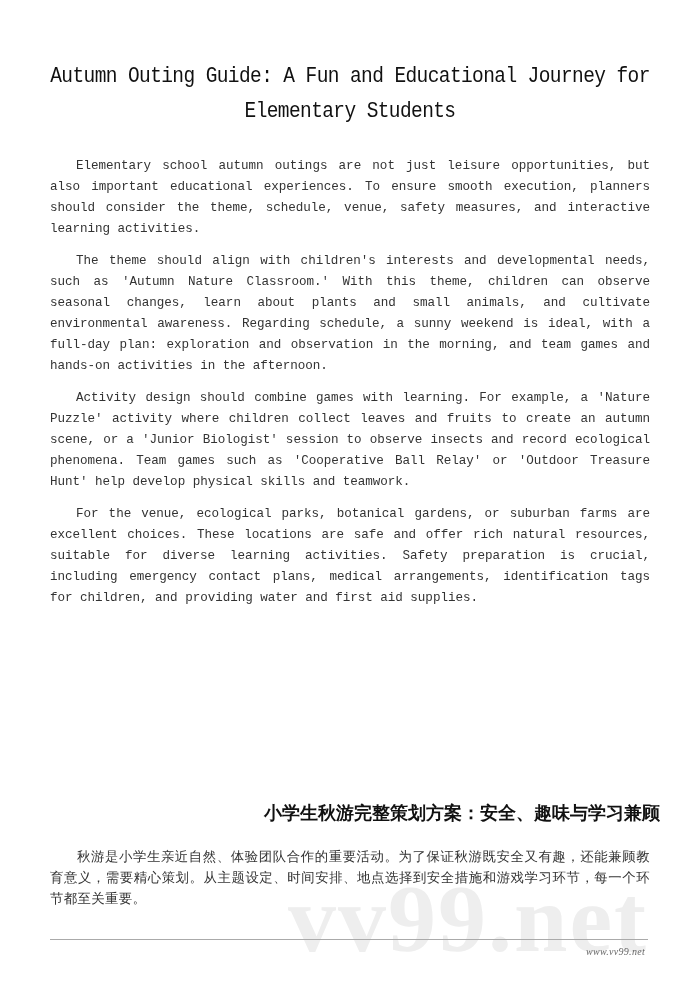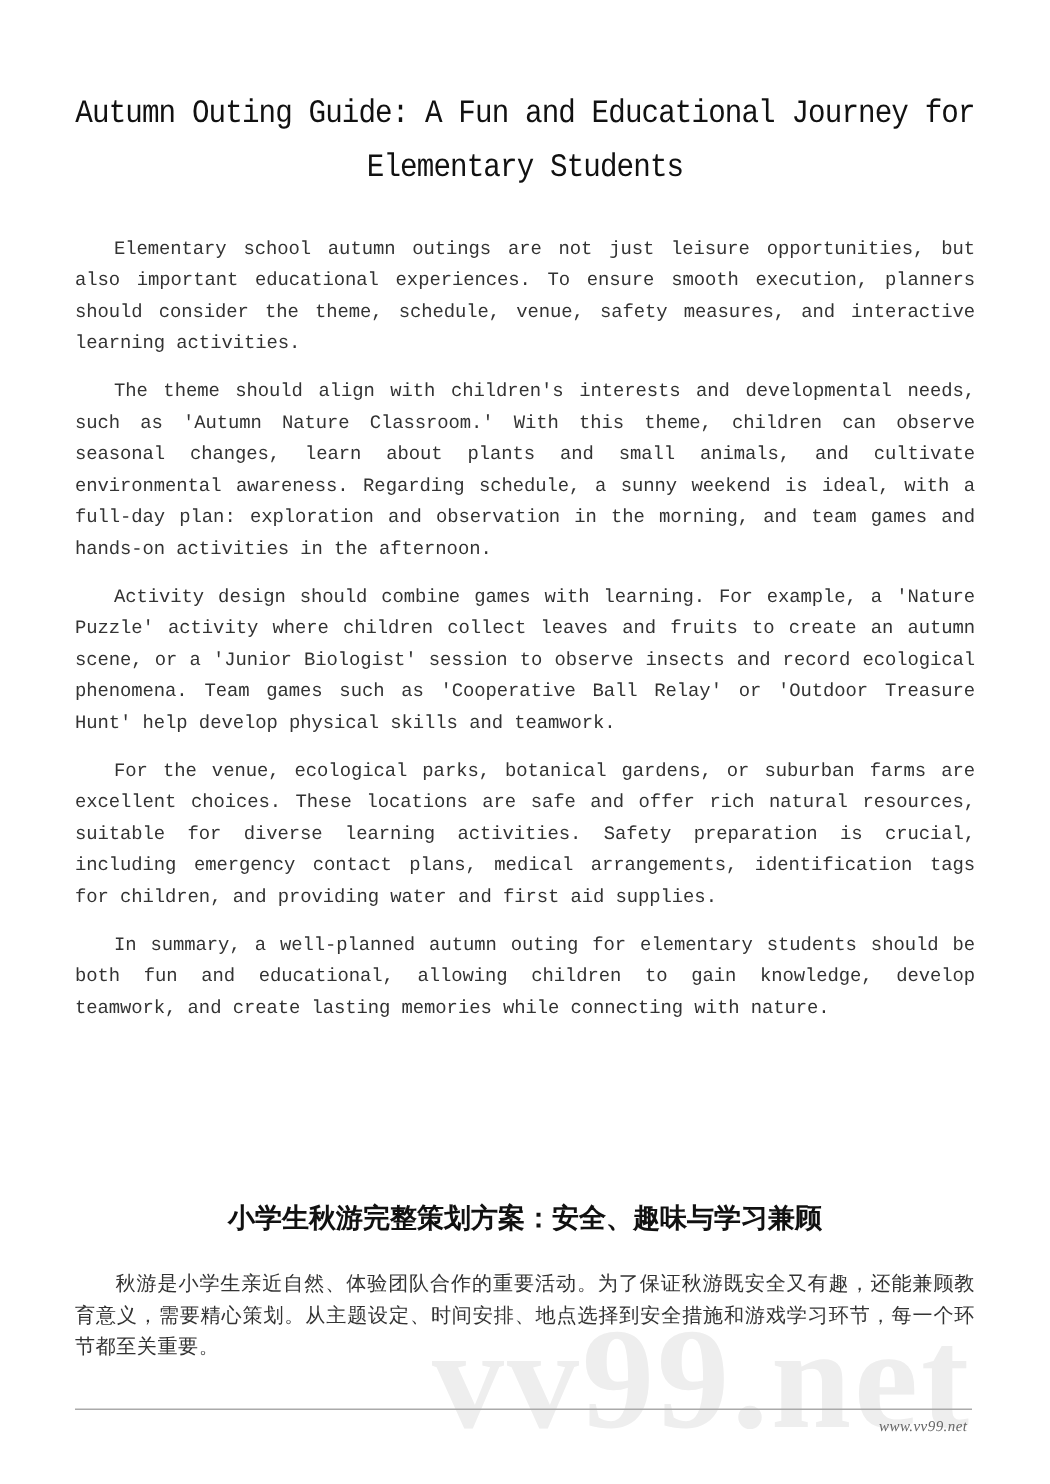--- a/index.html
+++ b/index.html
@@ -63,21 +63,21 @@
       color: #eeeeee;
       letter-spacing: 2px;
       z-index: 0;
       user-select: none;
     }
     .title-cn {
       position: absolute;
       left: 40px;
       width: 620px;
       top: 799px;
-      text-align: center;
+      text-align: right;
       font-family: "DejaVu Sans", "Liberation Sans", sans-serif;
       font-size: 18px;
       line-height: 28px;
       font-weight: bold;
       color: #111;
       margin: 0;
       z-index: 1;
     }
     .body-cn {
       position: absolute;
@@ -120,21 +120,20 @@
 
 <div class="page">
 
   <h1 class="title-en">Autumn Outing Guide: A Fun and Educational Journey for Elementary Students</h1>
 
   <div class="body-en">
     <p>Elementary school autumn outings are not just leisure opportunities, but also important educational experiences. To ensure smooth execution, planners should consider the theme, schedule, venue, safety measures, and interactive learning activities.</p>
     <p>The theme should align with children's interests and developmental needs, such as 'Autumn Nature Classroom.' With this theme, children can observe seasonal changes, learn about plants and small animals, and cultivate environmental awareness. Regarding schedule, a sunny weekend is ideal, with a full-day plan: exploration and observation in the morning, and team games and hands-on activities in the afternoon.</p>
     <p>Activity design should combine games with learning. For example, a 'Nature Puzzle' activity where children collect leaves and fruits to create an autumn scene, or a 'Junior Biologist' session to observe insects and record ecological phenomena. Team games such as 'Cooperative Ball Relay' or 'Outdoor Treasure Hunt' help develop physical skills and teamwork.</p>
     <p>For the venue, ecological parks, botanical gardens, or suburban farms are excellent choices. These locations are safe and offer rich natural resources, suitable for diverse learning activities. Safety preparation is crucial, including emergency contact plans, medical arrangements, identification tags for children, and providing water and first aid supplies.</p>
-    <p>In summary, a well-planned autumn outing for elementary students should be both fun and educational, allowing children to gain knowledge, develop teamwork, and create lasting memories while connecting with nature.</p>
   </div>
 
   <div class="watermark">vv99.net</div>
 
   <h2 class="title-cn">小学生秋游完整策划方案：安全、趣味与学习兼顾</h2>
 
   <div class="body-cn">
     <p>秋游是小学生亲近自然、体验团队合作的重要活动。为了保证秋游既安全又有趣，还能兼顾教育意义，需要精心策划。从主题设定、时间安排、地点选择到安全措施和游戏学习环节，每一个环节都至关重要。</p>
   </div>
 

